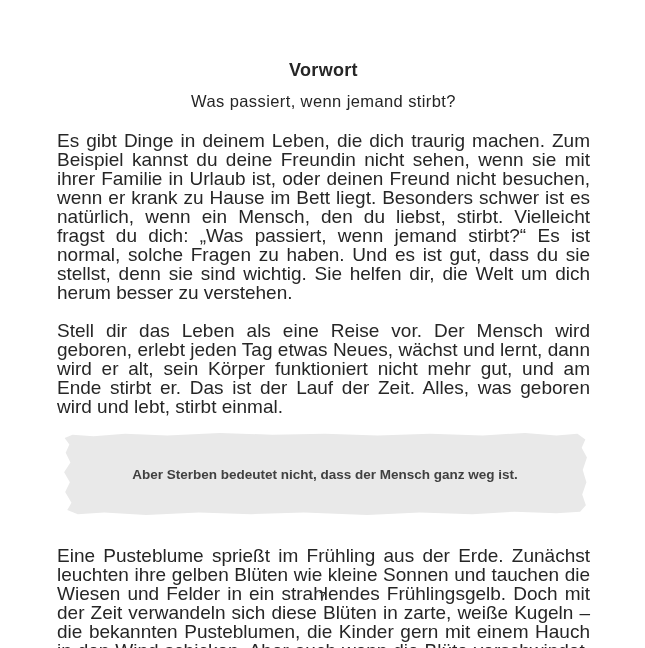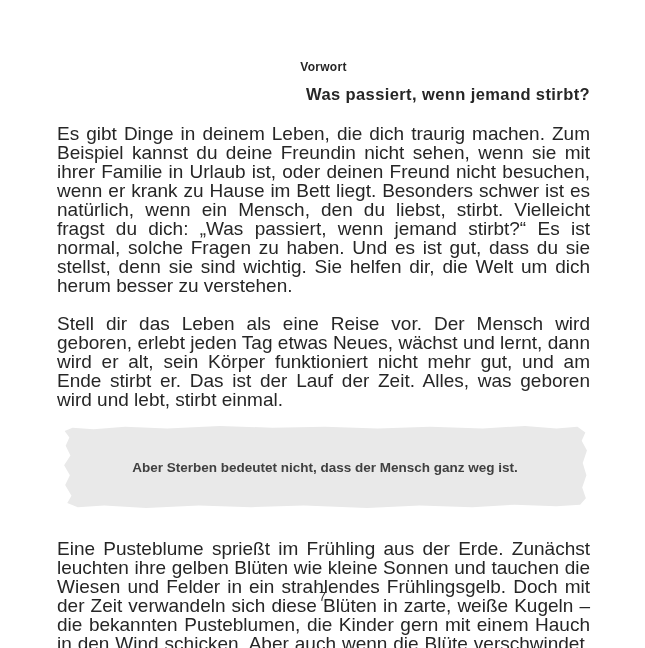--- a/index.html
+++ b/index.html
@@ -19,29 +19,29 @@
   }
   .content {
     position: absolute;
     left: 57px;
     right: 55px;
     top: 0;
   }
   .title {
     margin-top: 60px;
     text-align: center;
-    font-size: 12px;
+    font-size: 18px;
     font-weight: bold;
     letter-spacing: 0.3px;
   }
   .subtitle {
     margin-top: 11px;
-    text-align: right;
+    text-align: center;
     font-size: 16.5px;
-    font-weight: bold;
+    font-weight: normal;
     letter-spacing: 0.4px;
   }
   .para {
     margin: 0;
     text-align: justify;
     font-size: 19px;
     line-height: 19px;
   }
   .para-1 { margin-top: 20px; }
   .para-2 { margin-top: 19px; }

